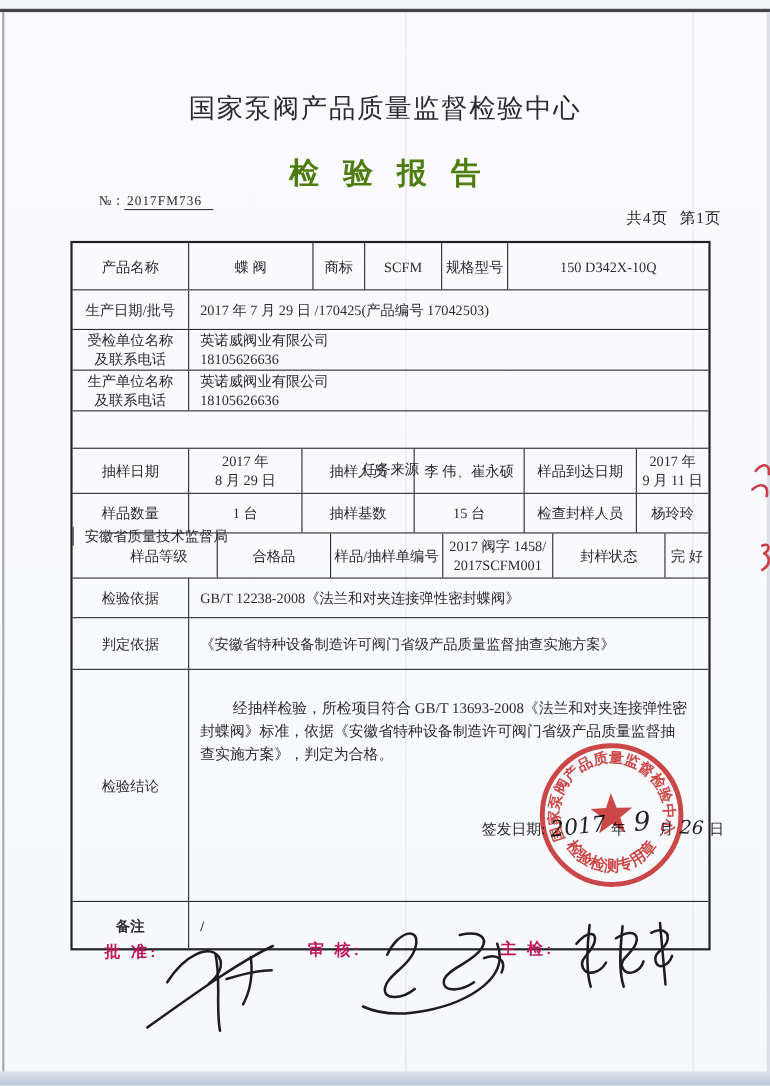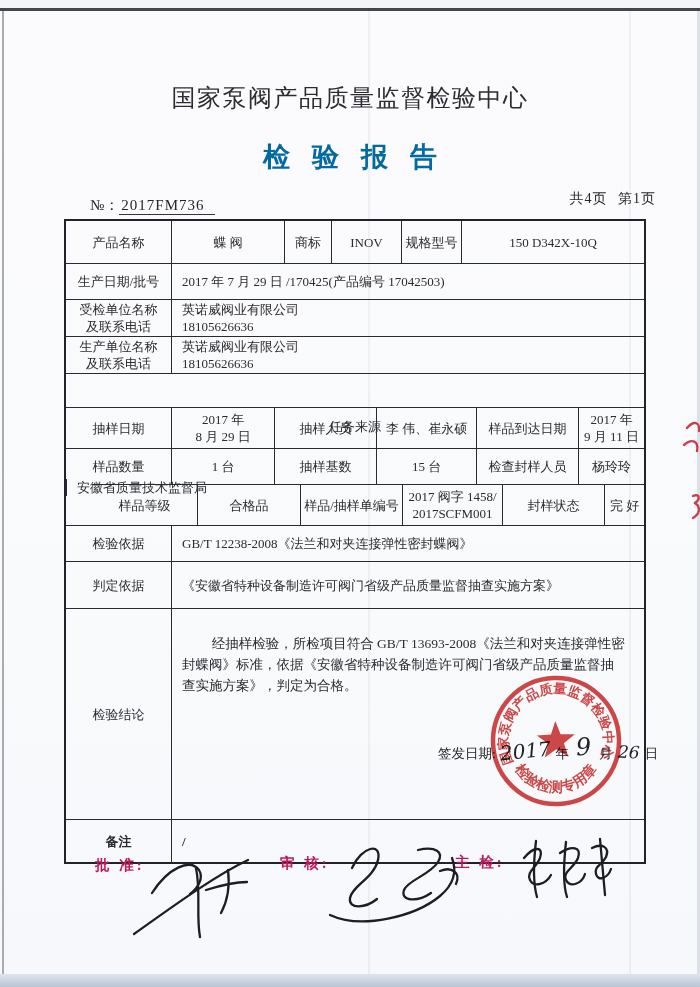--- a/index.html
+++ b/index.html
@@ -16,22 +16,22 @@
   .edge-left{position:absolute;left:2px;top:11px;width:2px;height:964px;background:#a9aab2;}
   .edge-right{position:absolute;right:0;top:11px;width:3px;height:964px;background:#dde0e6;}
   .edge-bottom{position:absolute;left:0;top:974px;width:700px;height:13px;
     background:linear-gradient(180deg,#dfe5ee,#b9c5d6);}
   .fold{position:absolute;top:11px;width:2px;height:964px;background:rgba(185,192,205,0.18);}
   
   .center-name{position:absolute;left:0;top:82px;width:700px;text-align:center;
     font-size:24px;letter-spacing:1.5px;color:#2b2b31;}
   .report-title{position:absolute;left:0;top:139px;width:700px;text-align:center;
     font-family:"Liberation Sans","DejaVu Sans",sans-serif;font-weight:bold;
-    font-size:27px;letter-spacing:22px;padding-left:22px;box-sizing:border-box;color:#0369a1;}
-  .no-line{position:absolute;left:90px;top:196px;font-size:15px;}
+    font-size:27px;letter-spacing:22px;padding-left:22px;box-sizing:border-box;color:#4d7c0f;}
+  .no-line{position:absolute;left:90px;top:174px;font-size:12px;}
   .no-line .no-value{border-bottom:1.5px solid #35353b;padding:0 10px 1px 2px;letter-spacing:1px;}
   .page-info{position:absolute;right:44px;top:190px;font-size:14px;letter-spacing:1px;}
   .page-info span{margin-left:6px;}
   
   .tbl{position:absolute;left:64px;top:219px;width:578px;border:2px solid #22222a;background:transparent;}
   .row{display:flex;border-top:1.5px solid #2a2a32;}
   .row:first-child{border-top:none;}
   .cell{box-sizing:border-box;border-left:1.5px solid #2a2a32;
     display:flex;flex-direction:column;align-items:center;justify-content:center;
     font-size:13px;text-align:center;line-height:17px;color:#2b2b30;}
@@ -83,21 +83,21 @@
 <div class="page-info">
   <span>共4页</span>
   <span>第1页</span>
 </div>
 
 <div class="tbl">
   <div class="row r1">
     <div class="cell w-label lab">产品名称</div>
     <div class="cell c2a">蝶  阀</div>
     <div class="cell c3a lab">商标</div>
-    <div class="cell c4a">INOV</div>
+    <div class="cell c4a">SCFM</div>
     <div class="cell c5a lab">规格型号</div>
     <div class="cell w-rest">150 D342X-10Q</div>
   </div>
   <div class="row r2">
     <div class="cell w-label lab">生产日期/批号</div>
     <div class="cell w-rest left">2017 年 7 月 29 日 /170425(产品编号 17042503)</div>
   </div>
   <div class="row r3">
     <div class="cell w-label lab">
       <span>受检单位名称</span>

